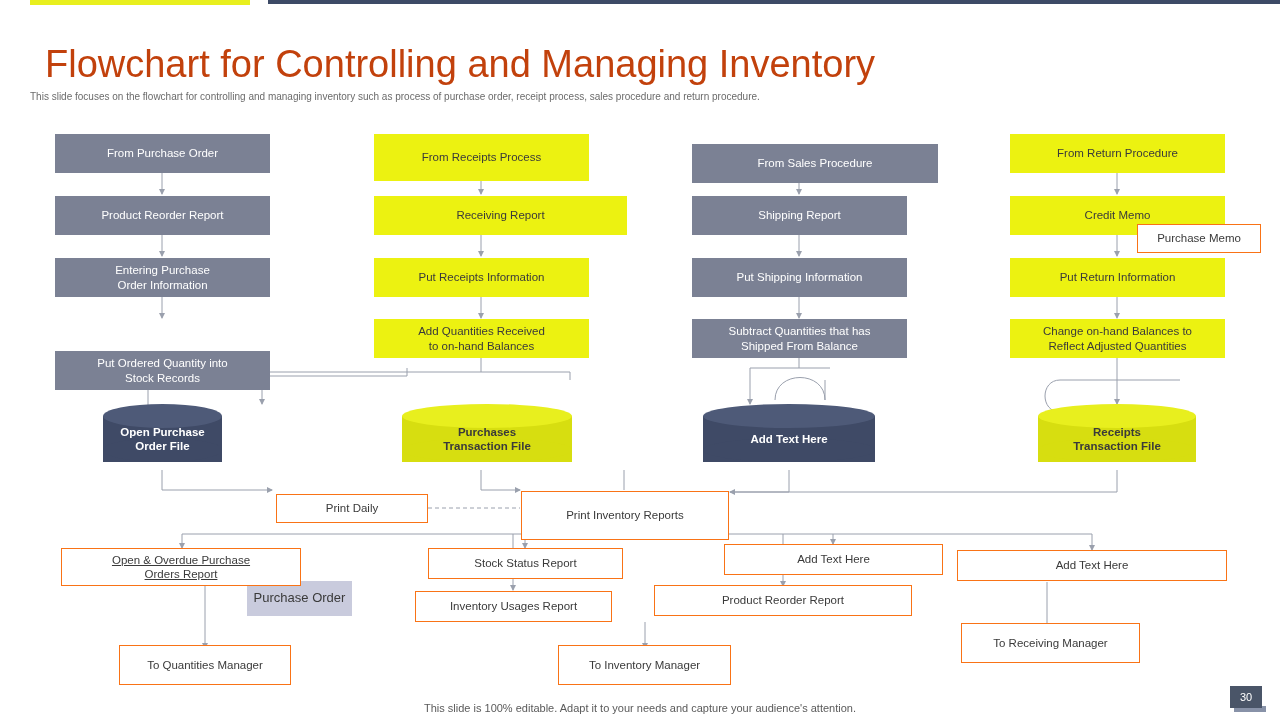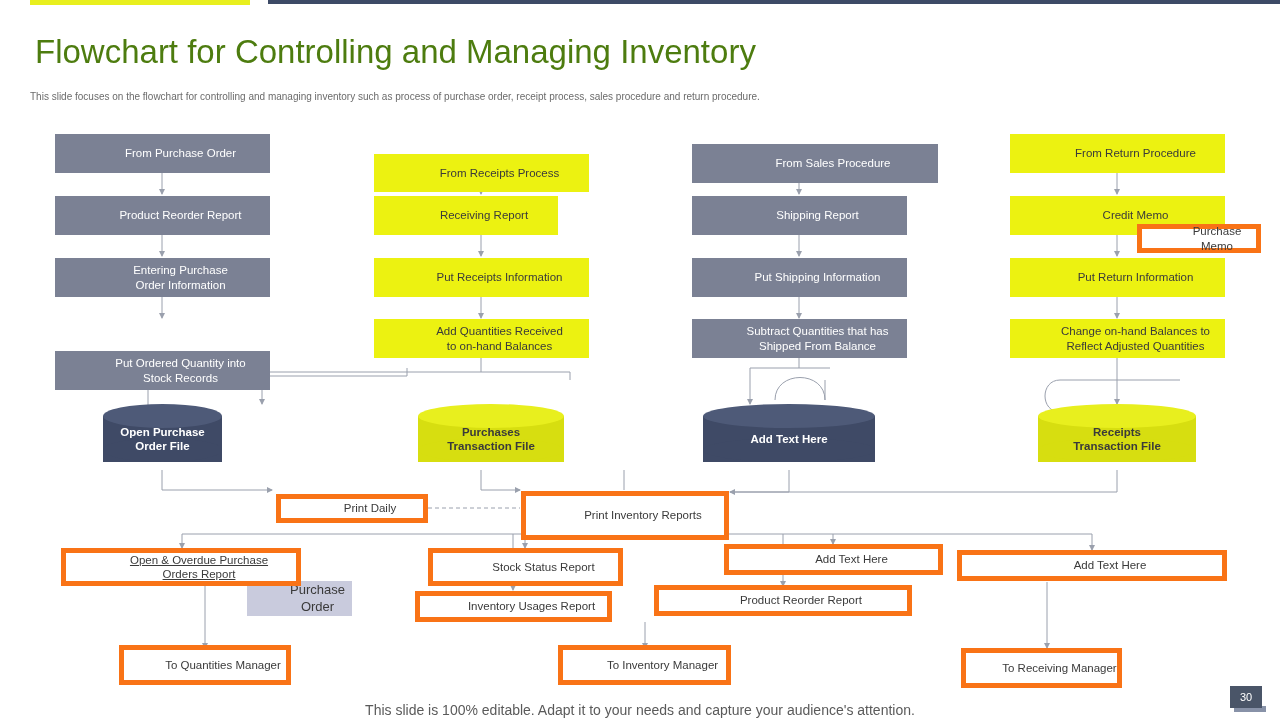--- a/index.html
+++ b/index.html
@@ -1,29 +1,29 @@
 <!DOCTYPE html>
 <html><head>
 <meta charset="utf-8">
 <style>
   html,body{margin:0;padding:0;}
   body{width:1280px;height:720px;background:#ffffff;font-family:"Liberation Sans",sans-serif;overflow:hidden;position:relative;}
   .topbar{position:absolute;top:0;left:0;width:1280px;height:5px;background:#ffffff;}
   .topbar .yellow{position:absolute;left:30px;top:0;width:220px;height:5px;background:#e8ef1e;}
   .topbar .navy{position:absolute;left:268px;top:0;width:1012px;height:4px;background:#3d4a66;}
-  h1.title{position:absolute;left:30px;top:28px;margin:5px;font-size:33px;font-weight:normal;color:#4d7c0f;letter-spacing:0px;}
+  h1.title{position:absolute;left:30px;top:28px;margin:15px;font-size:38px;font-weight:normal;color:#c2410c;letter-spacing:0px;}
   .subtitle{position:absolute;left:30px;top:91px;width:1000px;font-size:10px;color:#6b6b6b;}
-  .footer{position:absolute;left:0;top:702px;width:1280px;text-align:center;font-size:14px;color:#5a5a5a;}
+  .footer{position:absolute;left:0;top:702px;width:1280px;text-align:center;font-size:11px;color:#5a5a5a;}
   .pagebadge{position:absolute;left:1230px;top:686px;width:32px;height:22px;background:#4a5568;color:#fff;font-size:11px;display:flex;align-items:center;justify-content:center;}
   .pagebadge-sh{position:absolute;left:1234px;top:706px;width:32px;height:6px;background:#8892a8;}
 
-  .box{position:absolute;box-sizing:border-box;display:flex;align-items:center;justify-content:center;text-align:center;line-height:1.25;padding-left:36px;}
+  .box{position:absolute;box-sizing:border-box;display:flex;align-items:center;justify-content:center;text-align:center;line-height:1.25;}
   .gray{background:#7b8194;color:#ffffff;font-size:11.5px;}
   .yellowbox{background:#ecf211;color:#3a3a3a;font-size:11.5px;}
-  .whitebox{background:#ffffff;border:5px solid #f97316;color:#3a3a3a;font-size:11.5px;}
+  .whitebox{background:#ffffff;border:1px solid #f97316;color:#3a3a3a;font-size:11.5px;}
   .lilac{background:#c9cbdd;color:#3a3a3a;font-size:13px;}
 
   .cyl{position:absolute;}
   .cyl .body{position:absolute;left:0;top:12px;width:100%;height:46px;}
   .cyl .top{position:absolute;left:0;top:0;width:100%;height:24px;border-radius:50%;}
   .cyl .bot{position:absolute;left:0;top:34px;width:100%;height:24px;border-radius:50%;}
   .cyl .lbl{position:absolute;left:0;top:0;width:100%;height:70px;display:flex;align-items:center;justify-content:center;text-align:center;font-weight:bold;font-size:11.5px;line-height:1.25;z-index:5;}
   .cyl.navy .body,.cyl.navy .bot{background:#3f4a66;}
   .cyl.navy .top{background:#4e5a78;}
   .cyl.navy .lbl{color:#ffffff;}
@@ -126,26 +126,26 @@
 <div class="box gray" style="left:55px;top:319px;width:215px;height:39px;white-space:pre-line;margin-top:32px;">Put Ordered  Quantity into
 Stock Records</div>
 <div class="cyl navy" style="left:103px;top:404px;width:119px;height:70px;">
   <div class="body"></div>
   <div class="top"></div>
   <div class="bot"></div>
   <div class="lbl" style="white-space:pre-line;">Open Purchase
 Order File</div>
 </div>
 
-<div class="box yellowbox" style="left:374px;top:134px;width:215px;height:38px;margin-top:20px;">From Receipts Process</div>
-<div class="box yellowbox" style="left:374px;top:196px;width:184px;height:39px;">Receiving  Report</div>
+<div class="box yellowbox" style="left:374px;top:134px;width:215px;height:47px;">From Receipts Process</div>
+<div class="box yellowbox" style="left:374px;top:196px;width:253px;height:39px;">Receiving  Report</div>
 <div class="box yellowbox" style="left:374px;top:258px;width:215px;height:39px;">Put Receipts Information</div>
 <div class="box yellowbox" style="left:374px;top:319px;width:215px;height:39px;white-space:pre-line;">Add Quantities Received
 to on-hand  Balances</div>
-<div class="cyl ylw" style="left:418px;top:404px;width:146px;height:70px;">
+<div class="cyl ylw" style="left:402px;top:404px;width:170px;height:70px;">
   <div class="body"></div>
   <div class="top"></div>
   <div class="bot"></div>
   <div class="lbl" style="white-space:pre-line;">Purchases
 Transaction File</div>
 </div>
 
 <div class="box gray" style="left:692px;top:144px;width:246px;height:39px;">From Sales Procedure</div>
 <div class="box gray" style="left:692px;top:196px;width:215px;height:39px;">Shipping Report</div>
 <div class="box gray" style="left:692px;top:258px;width:215px;height:39px;">Put Shipping Information</div>
@@ -172,25 +172,25 @@
 </div>
 
 <div class="box whitebox" style="left:1137px;top:224px;width:124px;height:29px;">Purchase Memo</div>
 <div class="box lilac" style="left:247px;top:581px;width:105px;height:35px;">Purchase Order</div>
 
 <div class="box whitebox" style="left:276px;top:494px;width:152px;height:29px;">Print Daily</div>
 <div class="box whitebox" style="left:521px;top:491px;width:208px;height:49px;">Print Inventory  Reports</div>
 
 <div class="box whitebox" style="left:61px;top:548px;width:240px;height:38px;white-space:pre-line;text-decoration:underline;">Open &amp; Overdue  Purchase
 Orders Report</div>
-<div class="box whitebox" style="left:428px;top:548px;width:195px;height:38px;">Stock Status Report</div>
+<div class="box whitebox" style="left:428px;top:548px;width:195px;height:31px;">Stock Status Report</div>
 <div class="box whitebox" style="left:415px;top:591px;width:197px;height:31px;">Inventory  Usages Report</div>
 <div class="box whitebox" style="left:724px;top:544px;width:219px;height:31px;">Add Text Here</div>
 <div class="box whitebox" style="left:654px;top:585px;width:258px;height:31px;">Product Reorder  Report</div>
 <div class="box whitebox" style="left:957px;top:550px;width:270px;height:31px;">Add Text Here</div>
 
 <div class="box whitebox" style="left:119px;top:645px;width:172px;height:40px;">To Quantities  Manager</div>
 <div class="box whitebox" style="left:558px;top:645px;width:173px;height:40px;">To Inventory  Manager</div>
-<div class="box whitebox" style="left:961px;top:648px;width:161px;height:40px;">To Receiving  Manager</div>
+<div class="box whitebox" style="left:961px;top:623px;width:179px;height:40px;">To Receiving  Manager</div>
 
 <div class="footer">This slide is 100% editable. Adapt it to your needs and capture your audience's attention.</div>
 <div class="pagebadge-sh"></div>
 <div class="pagebadge">30</div>
 
 </body></html>

